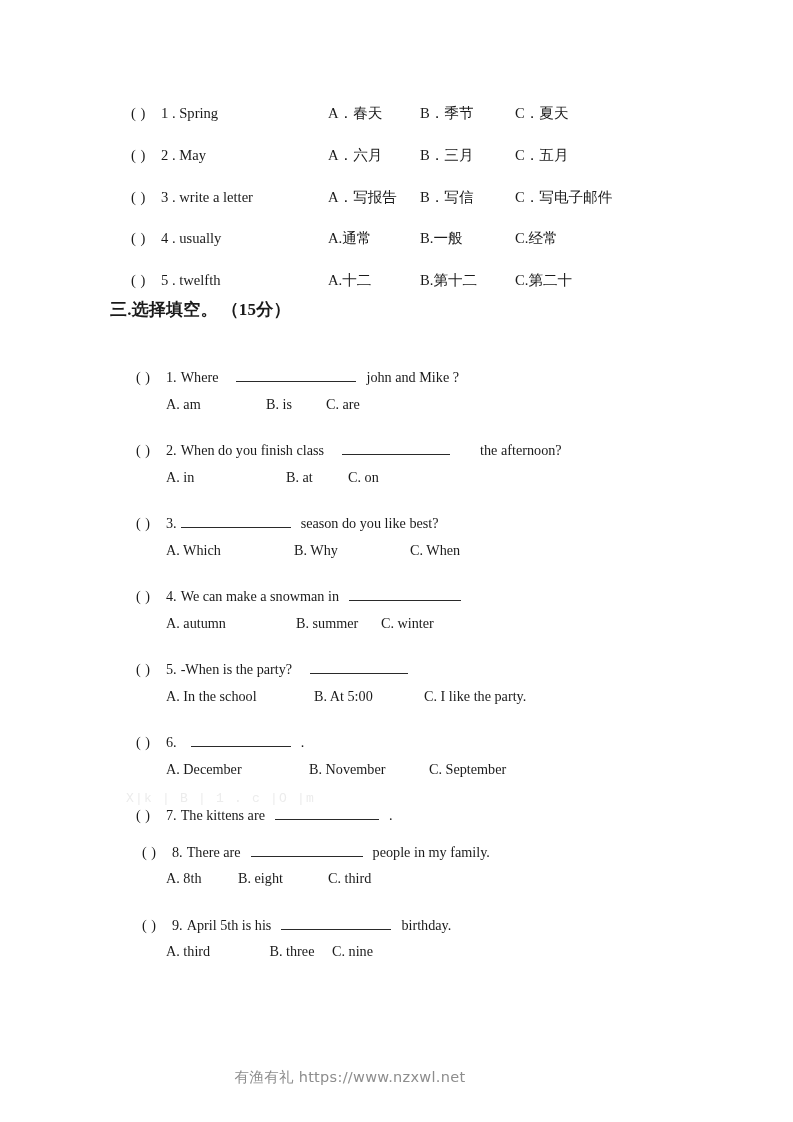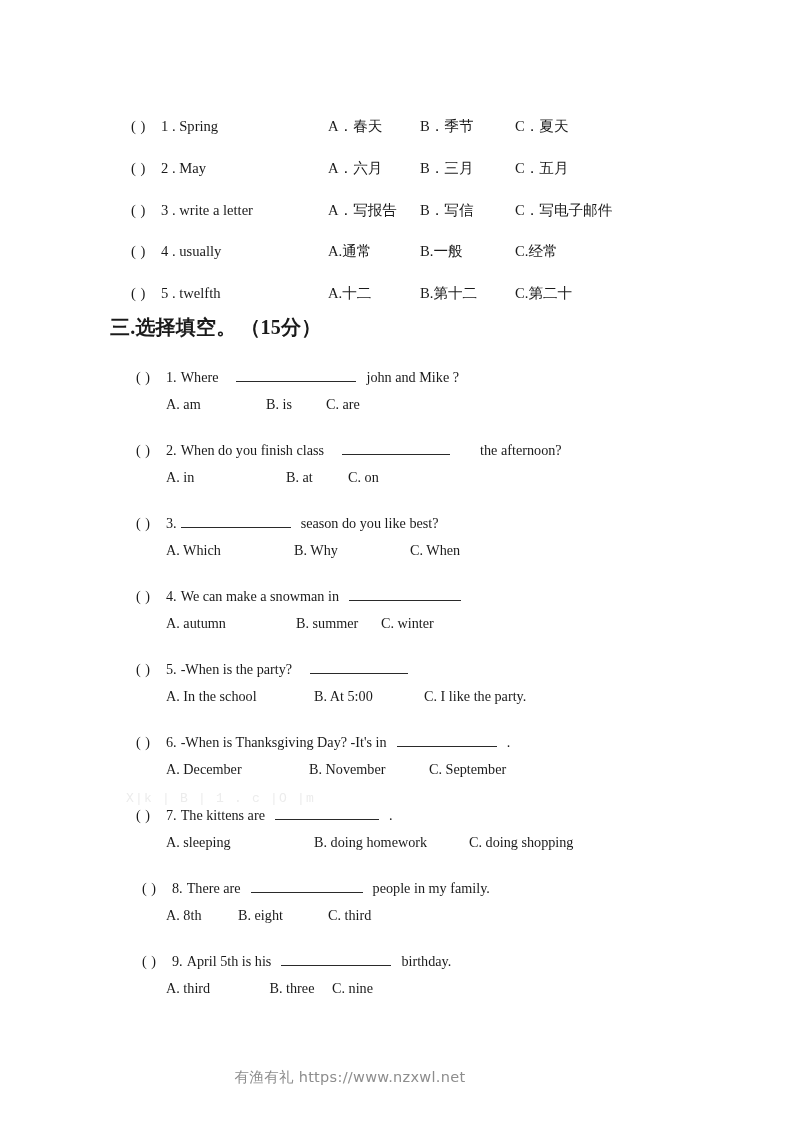--- a/index.html
+++ b/index.html
@@ -43,30 +43,30 @@
     flex: 0 0 30px;
     letter-spacing: 0.5px;
   }
   .m-stem {
     flex: 0 0 167px;
     width: 167px;
   }
   .m-opt {
     flex: 0 0 auto;
   }
-  .m-opt.a { width: 92px; margin-top: 13px; }
+  .m-opt.a { width: 92px; }
   .m-opt.b { width: 95px; }
   .m-opt.c { width: auto; }
 
   
   .sec-heading {
     position: absolute;
     left: 110px;
-    top: 314px;
-    font-size: 20px;
+    top: 298px;
+    font-size: 17px;
     font-weight: bold;
     white-space: nowrap;
     letter-spacing: 0.2px;
   }
   .sec-heading .score {
     margin-left: 4px;
   }
 
   
   .mc-section {
@@ -268,21 +268,20 @@
         <div class="mc-o">
           <span class="opt" style="width: 148px; flex: 0 0 148px;">A. In the school</span>
           <span class="opt" style="width: 110px; flex: 0 0 110px;">B. At 5:00</span>
           <span class="opt">C. I like the party.</span>
         </div>
       </div>
       <div class="mc-block">
         <div class="mc-q">
           <span class="q-brackets">(    )</span>
           <span class="q-num">6.</span>
-          <span class="q-text">-When is Thanksgiving Day? -It's in</span>
           <span class="gap-sm"></span>
           <span class="blank" style="width: 100px;"></span>
           <span class="gap-sm"></span>
           <span class="q-text">.</span>
         </div>
         <div class="mc-o">
           <span class="opt" style="width: 143px; flex: 0 0 143px;">A. December</span>
           <span class="opt" style="width: 120px; flex: 0 0 120px;">B. November</span>
           <span class="opt">C. September</span>
         </div>
@@ -290,25 +289,20 @@
       <div class="mc-block">
         <div class="mc-q">
           <span class="q-brackets">(    )</span>
           <span class="q-num">7.</span>
           <span class="q-text">The kittens are</span>
           <span class="gap-sm"></span>
           <span class="blank" style="width: 104px;"></span>
           <span class="gap-sm"></span>
           <span class="q-text">.</span>
         </div>
-        <div class="mc-o">
-          <span class="opt" style="width: 148px; flex: 0 0 148px;">A. sleeping</span>
-          <span class="opt" style="width: 155px; flex: 0 0 155px;">B. doing homework</span>
-          <span class="opt">C. doing shopping</span>
-        </div>
       </div>
       <div class="mc-block indent-extra">
         <div class="mc-q">
           <span class="q-brackets">(    )</span>
           <span class="q-num">8.</span>
           <span class="q-text">There are</span>
           <span class="gap-sm"></span>
           <span class="blank" style="width: 112px;"></span>
           <span class="gap-sm"></span>
           <span class="q-text">people in my family.</span>

